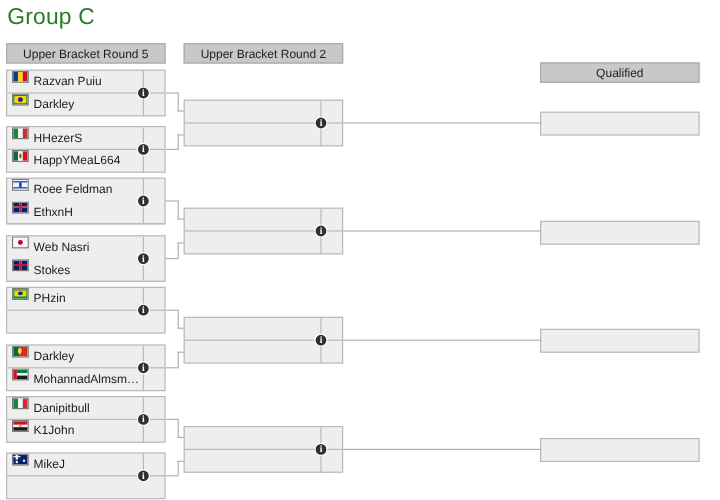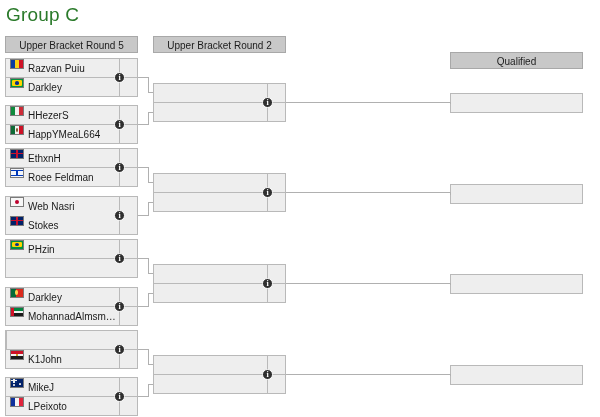--- a/index.html
+++ b/index.html
@@ -267,42 +267,42 @@
             <i></i>
             <i></i>
           </span>
           <span class="pname">HappYMeaL664</span>
         </div>
         <div class="score-cell"></div>
       </div>
     </div>
     <div class="info-icon" style="left: 114px; top: 119px;">i</div>
     <div class="match r1" style="top: 148px;">
+      <div class="row">
+        <div class="name-cell">
+          <span class="flag f-il">
+            <i></i>
+            <i></i>
+            <i></i>
+            <i></i>
+          </span>
+          <span class="pname">Roee Feldman</span>
+        </div>
+        <div class="score-cell"></div>
+      </div>
       <div class="row top">
         <div class="name-cell">
           <span class="flag f-gb">
             <i></i>
             <i></i>
             <i></i>
             <i></i>
             <i></i>
           </span>
           <span class="pname">EthxnH</span>
-        </div>
-        <div class="score-cell"></div>
-      </div>
-      <div class="row">
-        <div class="name-cell">
-          <span class="flag f-il">
-            <i></i>
-            <i></i>
-            <i></i>
-            <i></i>
-          </span>
-          <span class="pname">Roee Feldman</span>
         </div>
         <div class="score-cell"></div>
       </div>
     </div>
     <div class="info-icon" style="left: 114px; top: 162px;">i</div>
     <div class="match r1" style="top: 196px;">
       <div class="row">
         <div class="name-cell">
           <span class="flag f-jp">
             <i></i>
@@ -362,20 +362,28 @@
             <i></i>
           </span>
           <span class="pname">MohannadAlmsmary</span>
         </div>
         <div class="score-cell"></div>
       </div>
     </div>
     <div class="info-icon" style="left: 114px; top: 301px;">i</div>
     <div class="match r1" style="top: 330px;">
       <div class="row top">
+        <div class="name-cell">
+          <span class="flag f-it">
+            <i></i>
+            <i></i>
+            <i></i>
+          </span>
+          <span class="pname">Danipitbull</span>
+        </div>
         <div class="score-cell"></div>
       </div>
       <div class="row">
         <div class="name-cell">
           <span class="flag f-eg">
             <i></i>
             <i></i>
             <i></i>
             <i></i>
           </span>
@@ -390,31 +398,20 @@
         <div class="name-cell">
           <span class="flag f-au">
             <i></i>
             <i></i>
             <i></i>
             <i></i>
             <i></i>
             <i></i>
           </span>
           <span class="pname">MikeJ</span>
-        </div>
-        <div class="score-cell"></div>
-      </div>
-      <div class="row">
-        <div class="name-cell">
-          <span class="flag f-fr">
-            <i></i>
-            <i></i>
-            <i></i>
-          </span>
-          <span class="pname">LPeixoto</span>
         </div>
         <div class="score-cell"></div>
       </div>
     </div>
     <div class="info-icon" style="left: 114px; top: 391px;">i</div>
     <div class="match r2" style="top: 83px;">
       <div class="row top">
         <div class="name-cell">
           <span class="pname"></span>
         </div>

